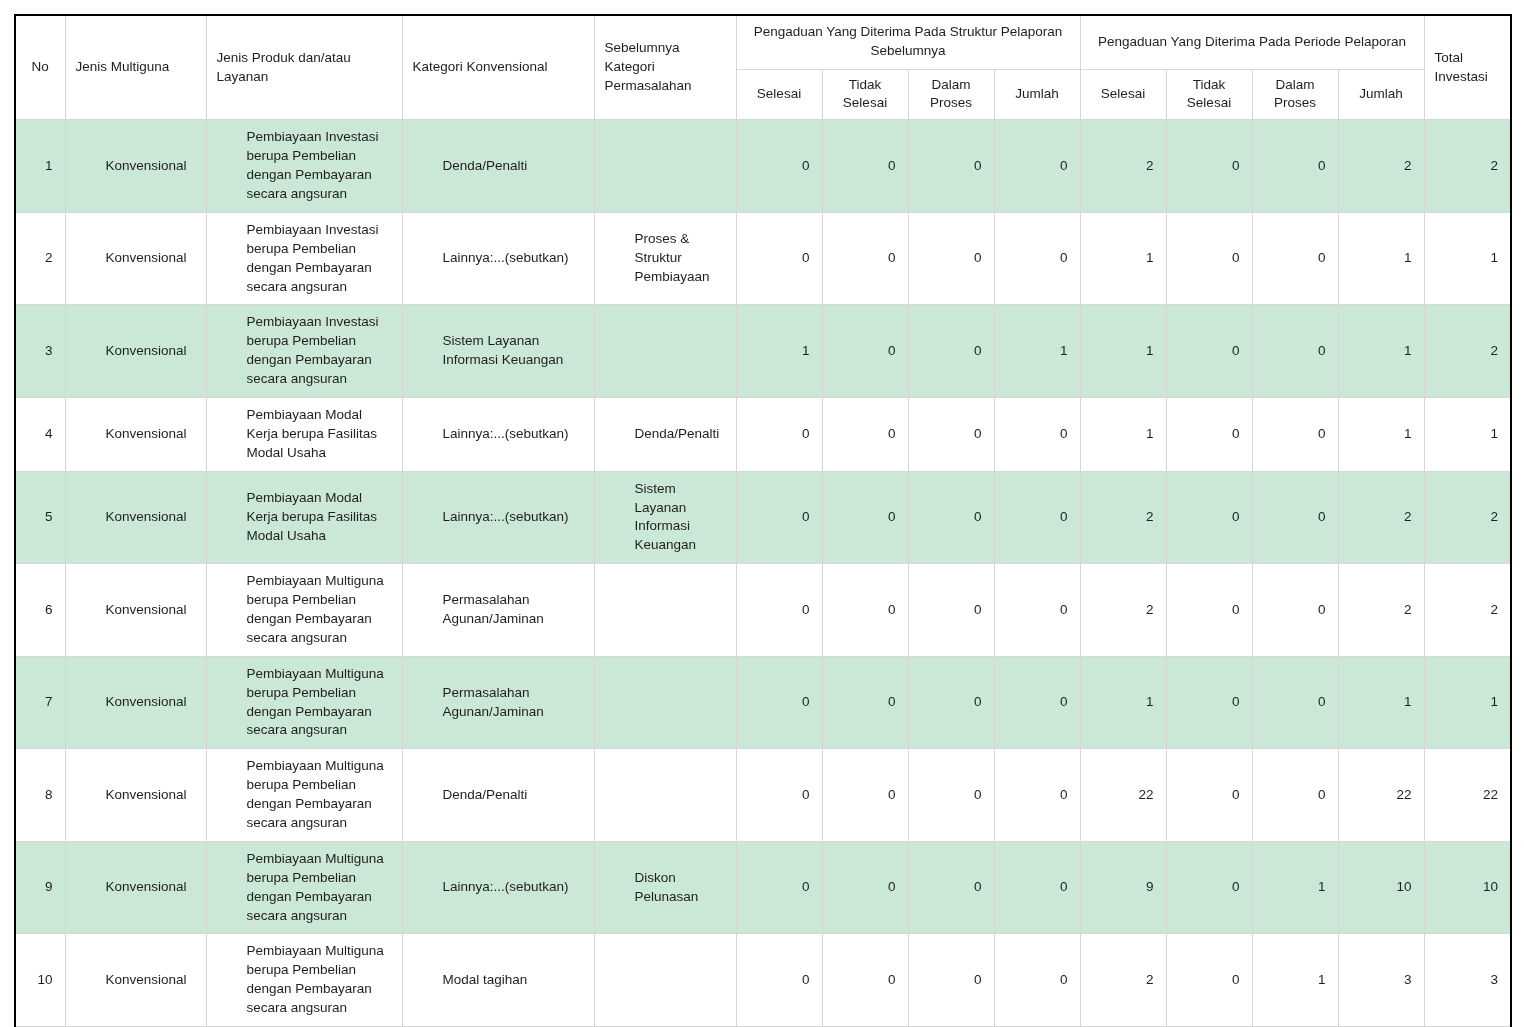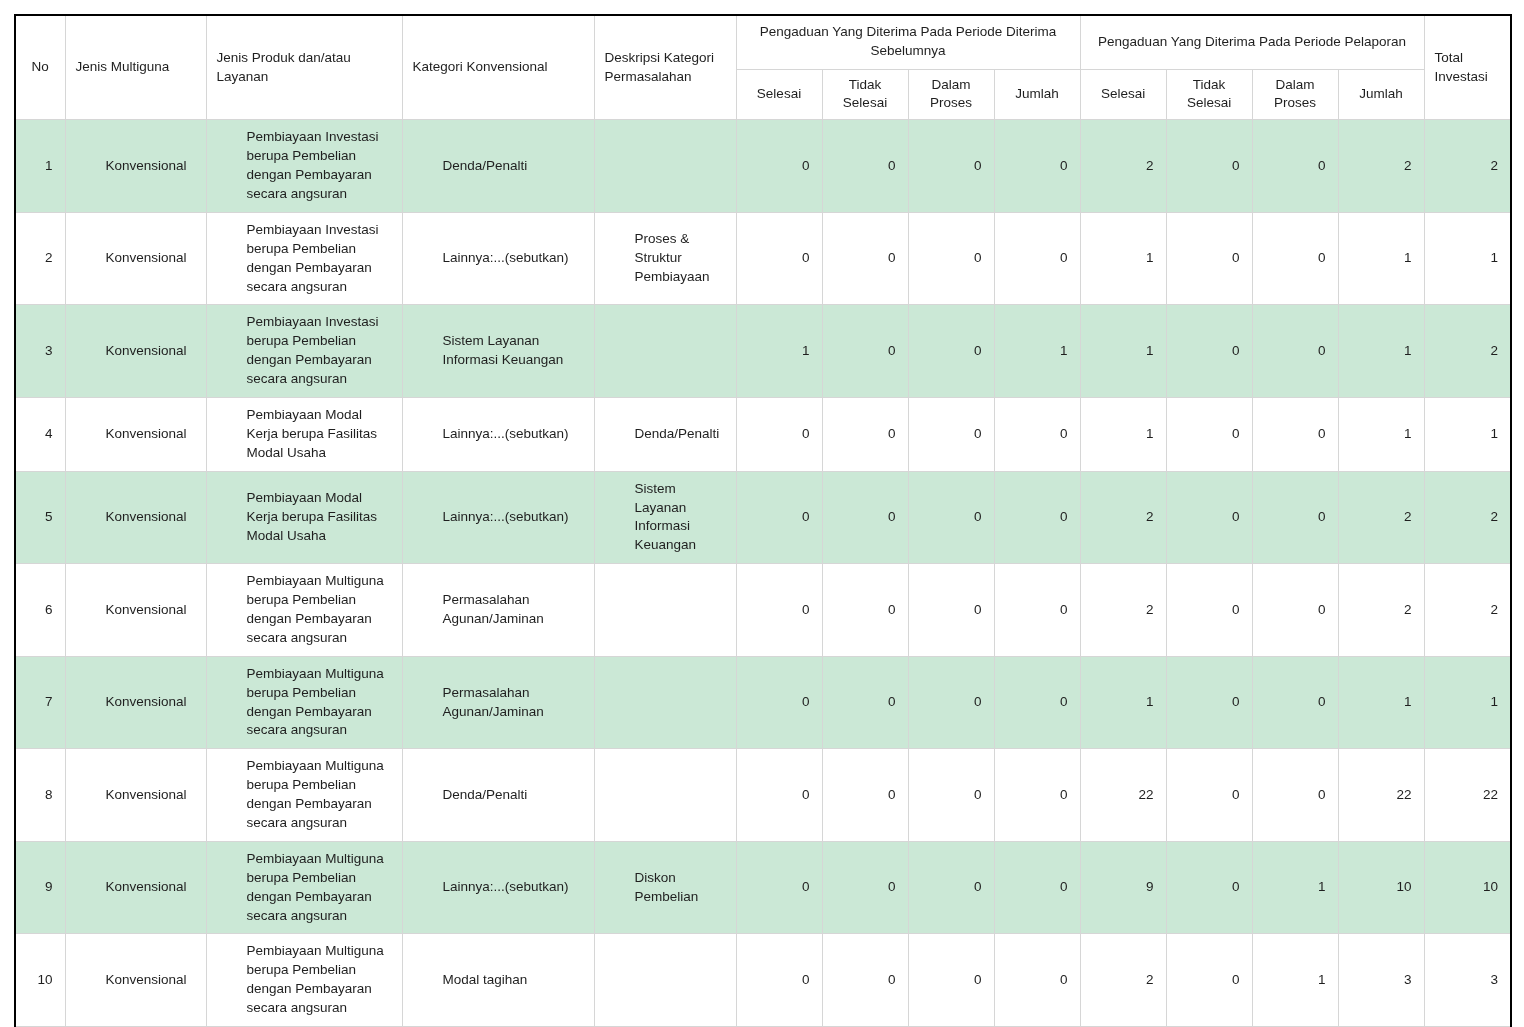--- a/index.html
+++ b/index.html
@@ -65,22 +65,22 @@
       <col style="width:86px">
       <col style="width:86px">
     <col style="width:87px">
   </colgroup>
   <thead>
     <tr>
       <th rowspan="2" class="center">No</th>
       <th rowspan="2" class="left">Jenis Multiguna</th>
       <th rowspan="2" class="left">Jenis Produk dan/atau Layanan</th>
       <th rowspan="2" class="left">Kategori Konvensional</th>
-      <th rowspan="2" class="left">Deskripsi Kategori Permasalahan</th>
-      <th colspan="4" class="group">Pengaduan Yang Diterima Pada Periode Diterima Sebelumnya</th>
+      <th rowspan="2" class="left">Sebelumnya Kategori Permasalahan</th>
+      <th colspan="4" class="group">Pengaduan Yang Diterima Pada Struktur Pelaporan Sebelumnya</th>
       <th colspan="4" class="group">Pengaduan Yang Diterima Pada Periode Pelaporan</th>
       <th rowspan="2" class="left">Total Investasi</th>
     </tr>
     <tr>
       <th class="sub">Selesai</th>
       <th class="sub">Tidak Selesai</th>
       <th class="sub">Dalam Proses</th>
       <th class="sub">Jumlah</th>
       <th class="sub">Selesai</th>
       <th class="sub">Tidak Selesai</th>
@@ -215,21 +215,21 @@
         <td class="num">0</td>
         <td class="num">0</td>
         <td class="num">22</td>
         <td class="num">22</td>
       </tr>
       <tr class="green">
         <td class="num">9</td>
         <td class="txt">Konvensional</td>
         <td class="txt">Pembiayaan Multiguna berupa Pembelian dengan Pembayaran secara angsuran</td>
         <td class="txt">Lainnya:...(sebutkan)</td>
-        <td class="txt">Diskon Pembelian</td>
+        <td class="txt">Diskon Pelunasan</td>
         <td class="num">0</td>
         <td class="num">0</td>
         <td class="num">0</td>
         <td class="num">0</td>
         <td class="num">9</td>
         <td class="num">0</td>
         <td class="num">1</td>
         <td class="num">10</td>
         <td class="num">10</td>
       </tr>

